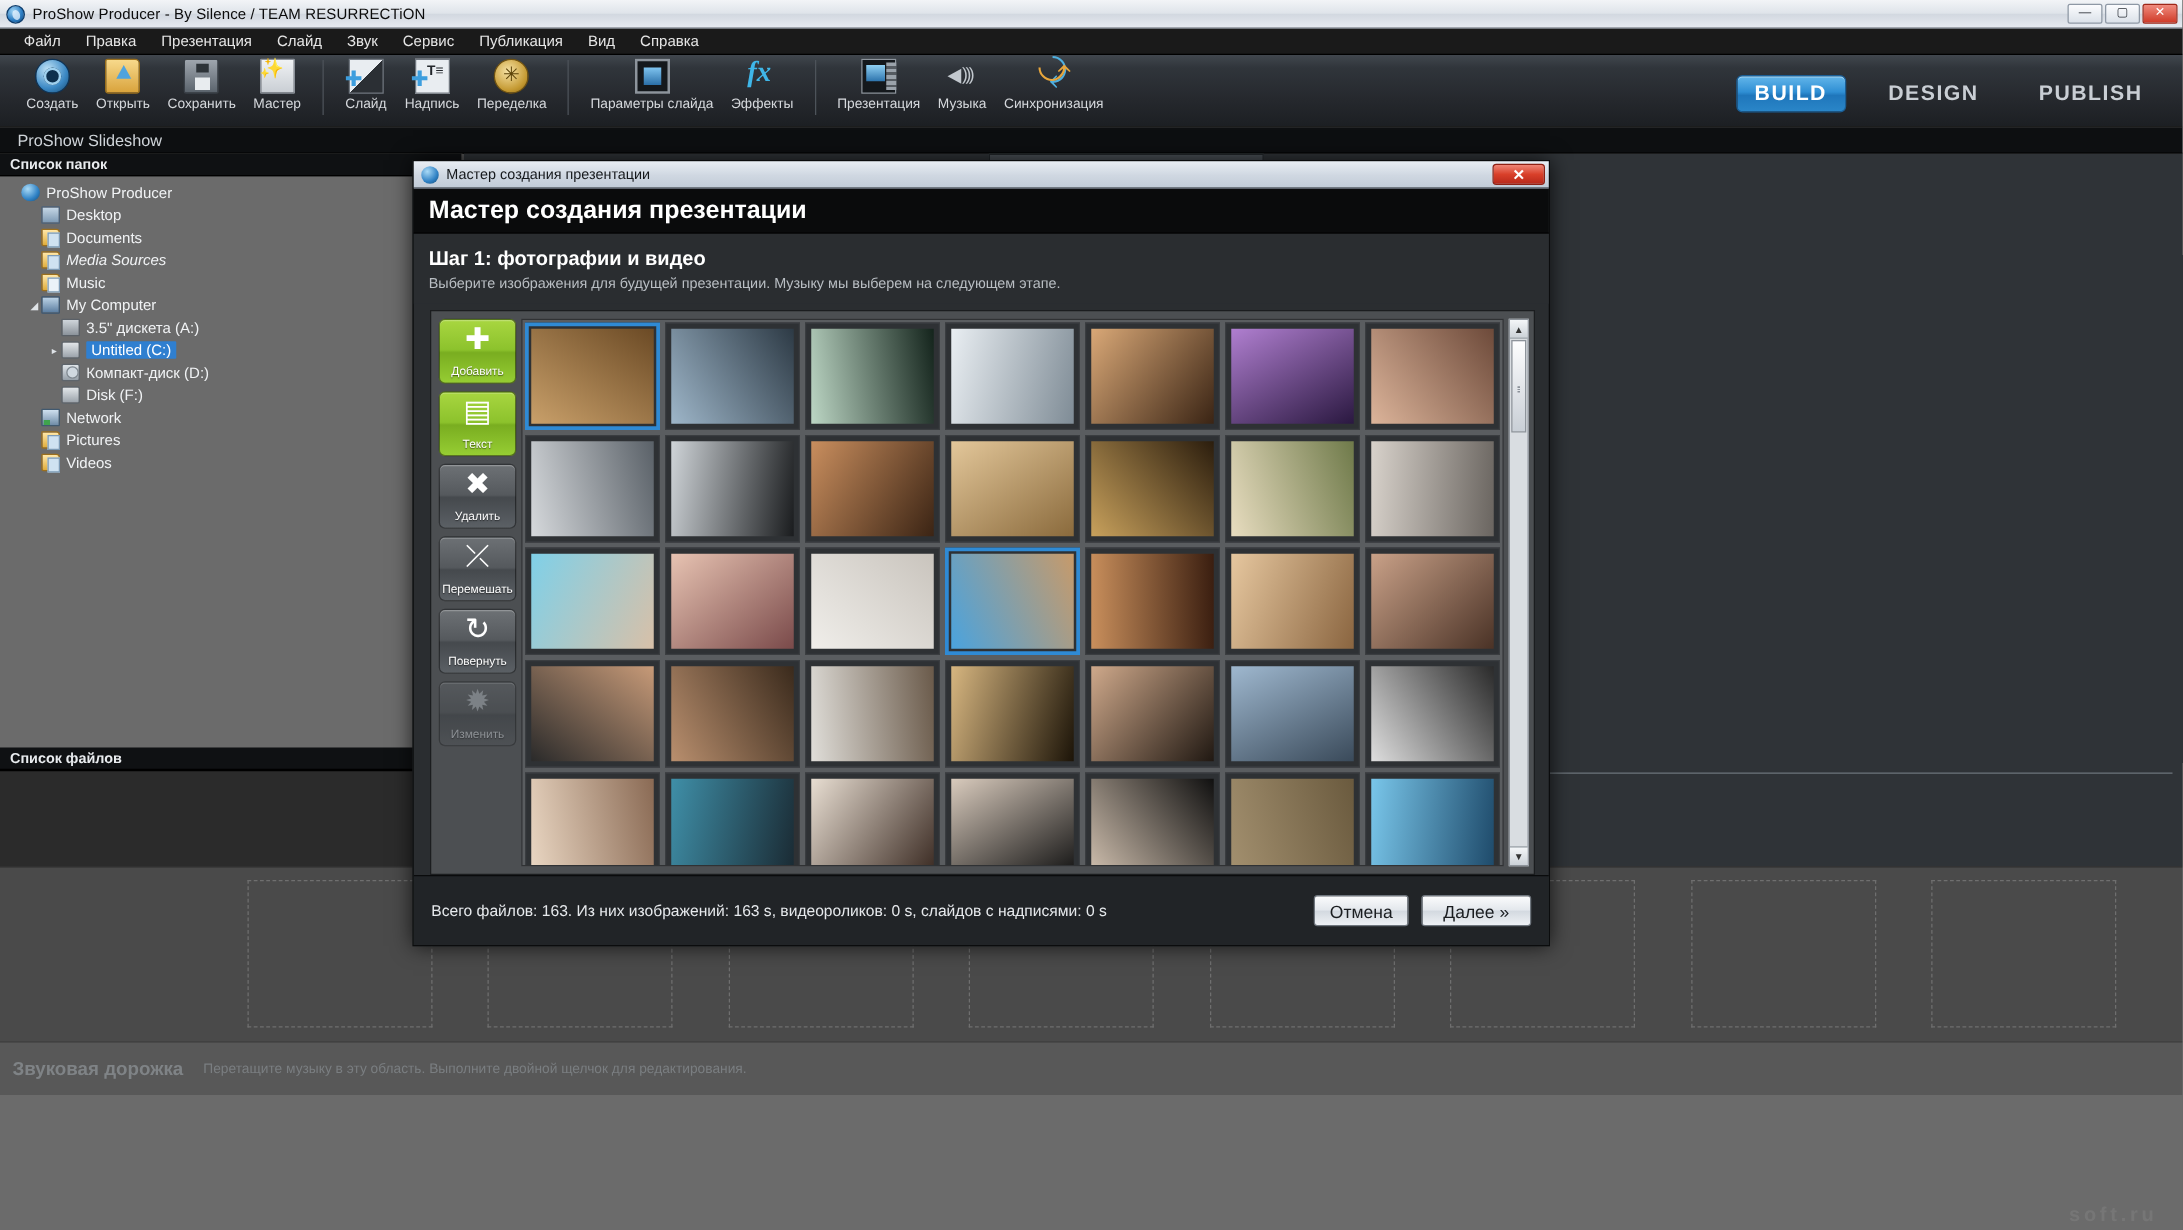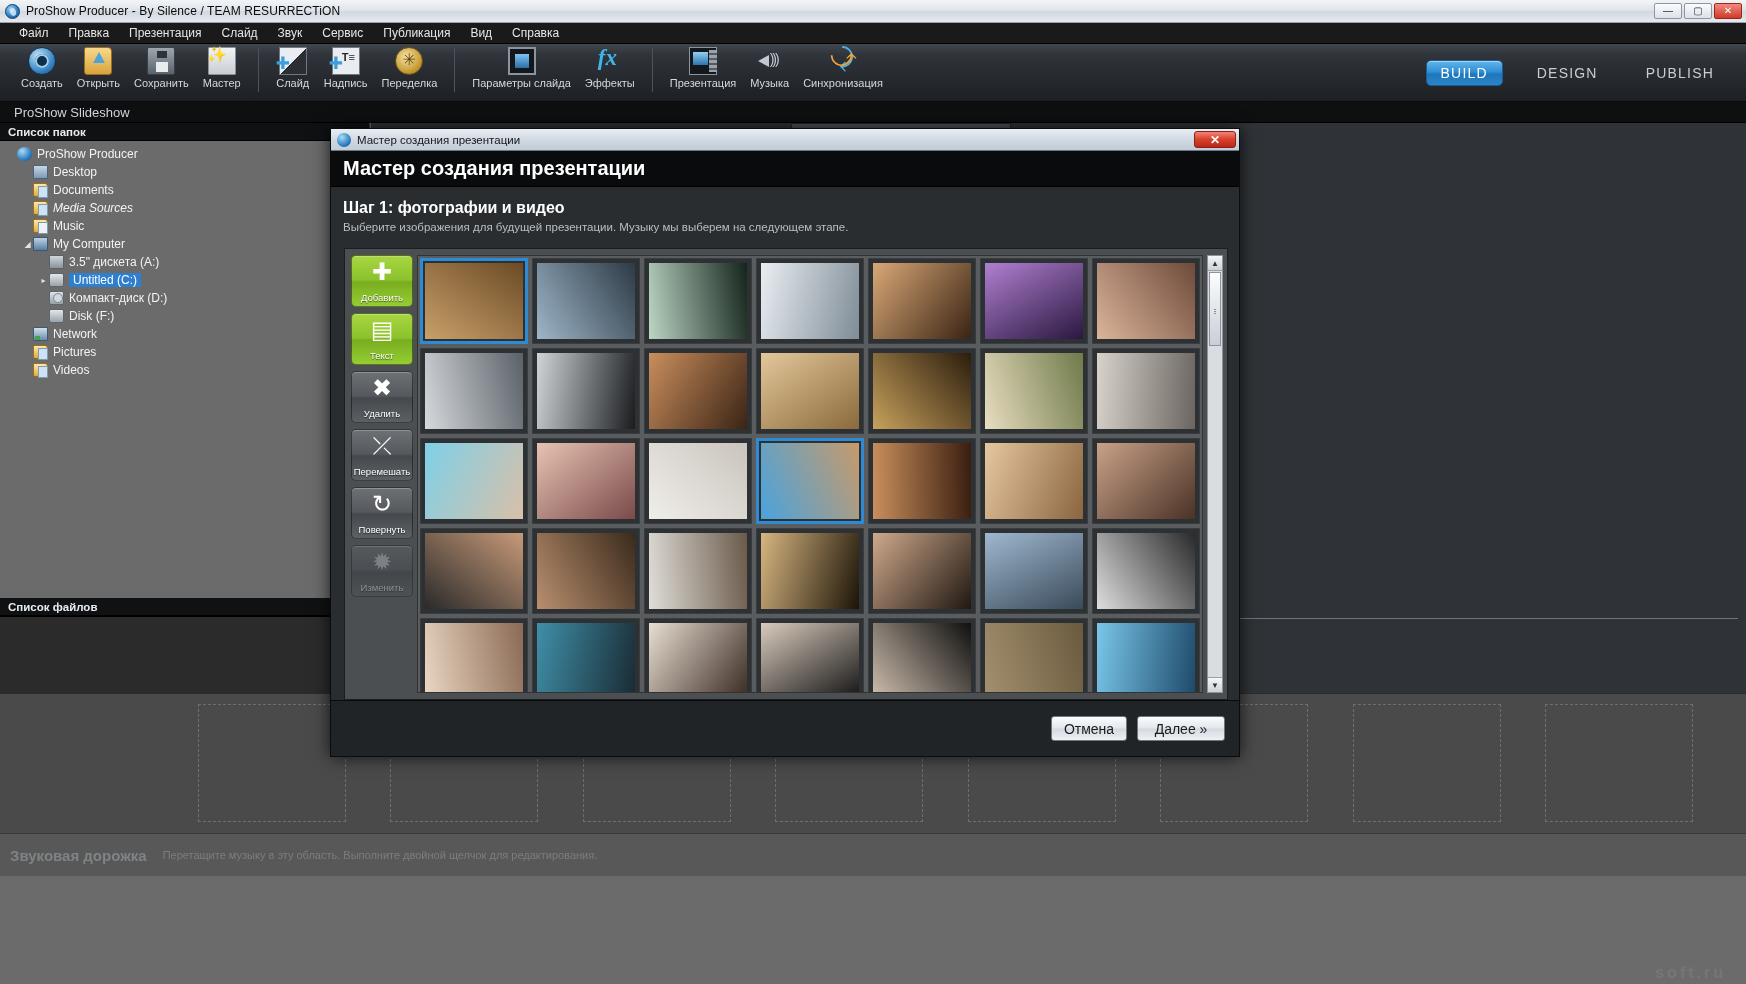--- a/index.html
+++ b/index.html
@@ -86,21 +86,21 @@
   .ic-fx:after{content:"fx";position:absolute;left:2px;top:-2px;font-family:"Liberation Serif",serif;font-style:italic;font-size:23px;font-weight:bold;color:#3fb6e8;}
   .ic-show { background:#14181c; border:1px solid #8d949c; }
   .ic-show:after{content:"";position:absolute;left:3px;top:4px;width:15px;height:13px;background:linear-gradient(180deg,#8fd0f3,#2d74ad);}
   .ic-show:before{content:"";position:absolute;left:19px;top:2px;width:8px;height:22px;background:repeating-linear-gradient(180deg,#9aa2aa 0 3px,#555b61 3px 5px);}
   .ic-music:after{content:"";position:absolute;left:2px;top:8px;width:0;height:0;border-top:6px solid transparent;border-bottom:6px solid transparent;border-right:11px solid #c2c8ce;}
   .ic-music:before{content:")))";position:absolute;left:14px;top:4px;font-size:14px;color:#c2c8ce;letter-spacing:-2px;}
   .ic-sync:after{content:"⤻";position:absolute;left:1px;top:-4px;font-size:25px;color:#e8a63c;}
   .ic-sync:before{content:"⤸";position:absolute;left:10px;top:-4px;font-size:25px;color:#4fb0e0;}
 
   .modes { position:absolute; right:18px; top:16px; display:flex; align-items:center; gap:20px; }
-  .mode { font-size:14px; font-weight:normal; color:#c9ced4; letter-spacing:1.2px; padding:4px 14px; }
+  .mode { font-size:17px; font-weight:bold; color:#c9ced4; letter-spacing:1.2px; padding:4px 14px; }
   .mode.active {
     color:#ffffff;
     background: linear-gradient(180deg,#63b6ea 0%, #2f8fd4 45%, #1f76bb 55%, #2a86c8 100%);
     border:1px solid #1a5d94; border-radius:5px;
     box-shadow: inset 0 1px 0 rgba(255,255,255,.45);
   }
 
   
   .showname {
     position:absolute; left:0; top:102px; width:1746px; height:21px;
@@ -614,20 +614,21 @@
       <div class="scroll">
         <div class="sc-arrow">▲</div>
         <div class="sc-thumb">
           <div class="sc-grip"></div>
         </div>
         <div class="sc-arrow bot">▼</div>
       </div>
     </div>
 
     <div class="dlg-foot">
+      <div class="foot-txt">Всего файлов: 163. Из них изображений: 163 s, видеороликов: 0 s, слайдов с надписями: 0 s</div>
       <div class="foot-btns">
         <div class="dbtn">Отмена</div>
         <div class="dbtn wide">Далее »</div>
       </div>
     </div>
   </div>
 
 </div>
 
 </body></html>

